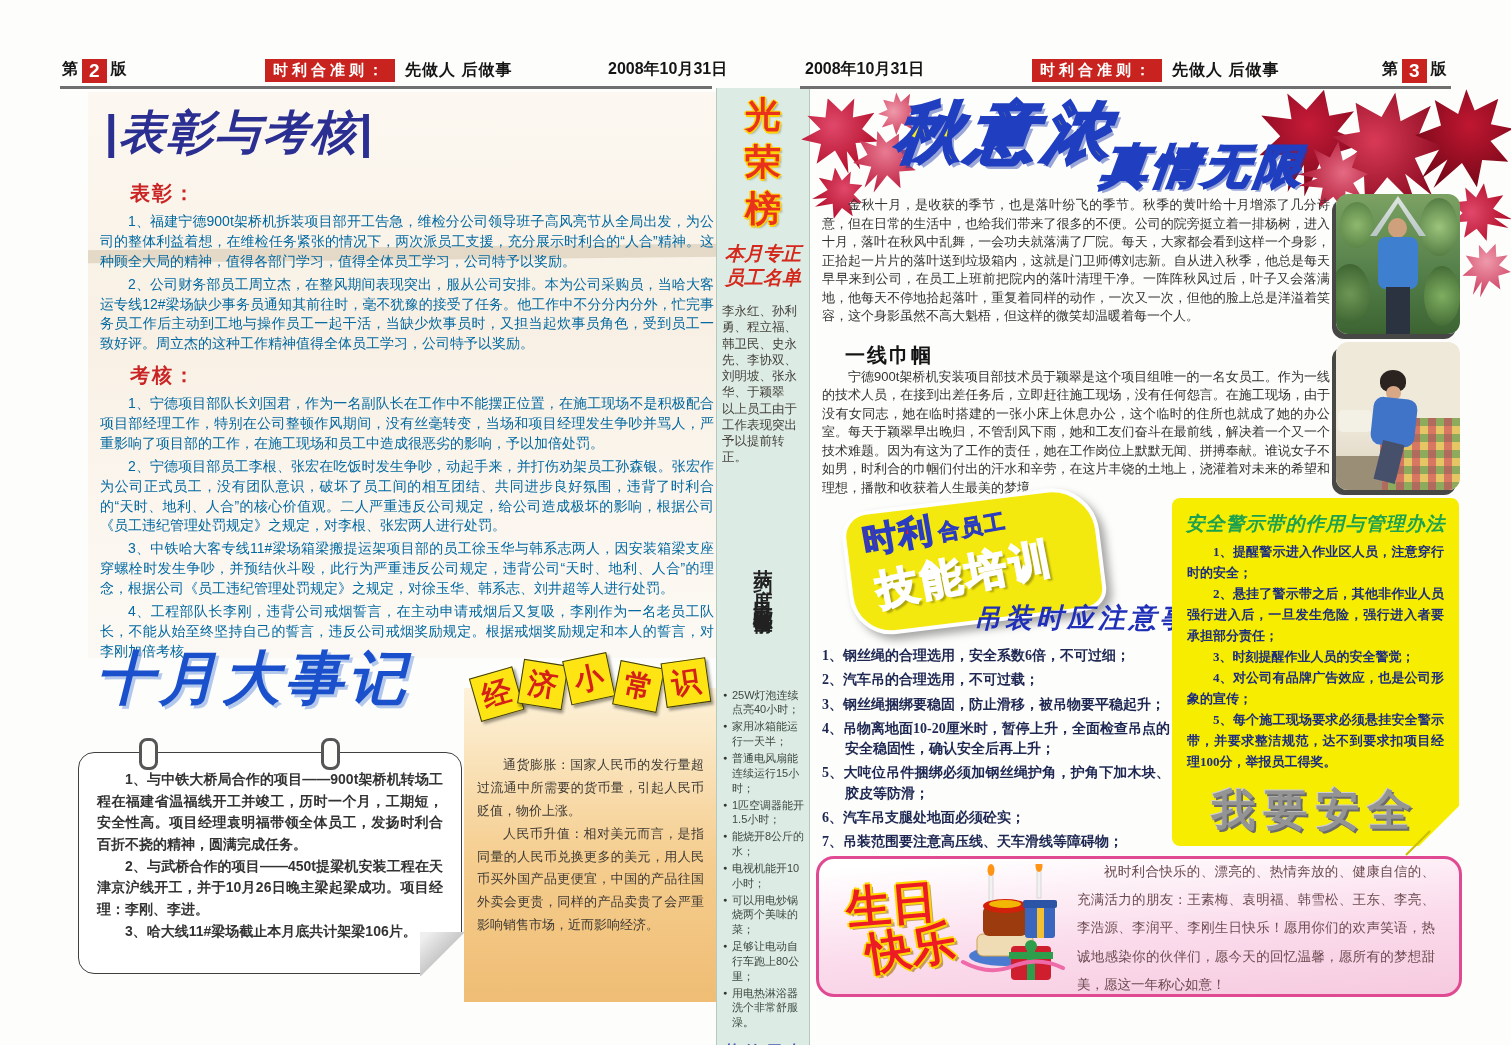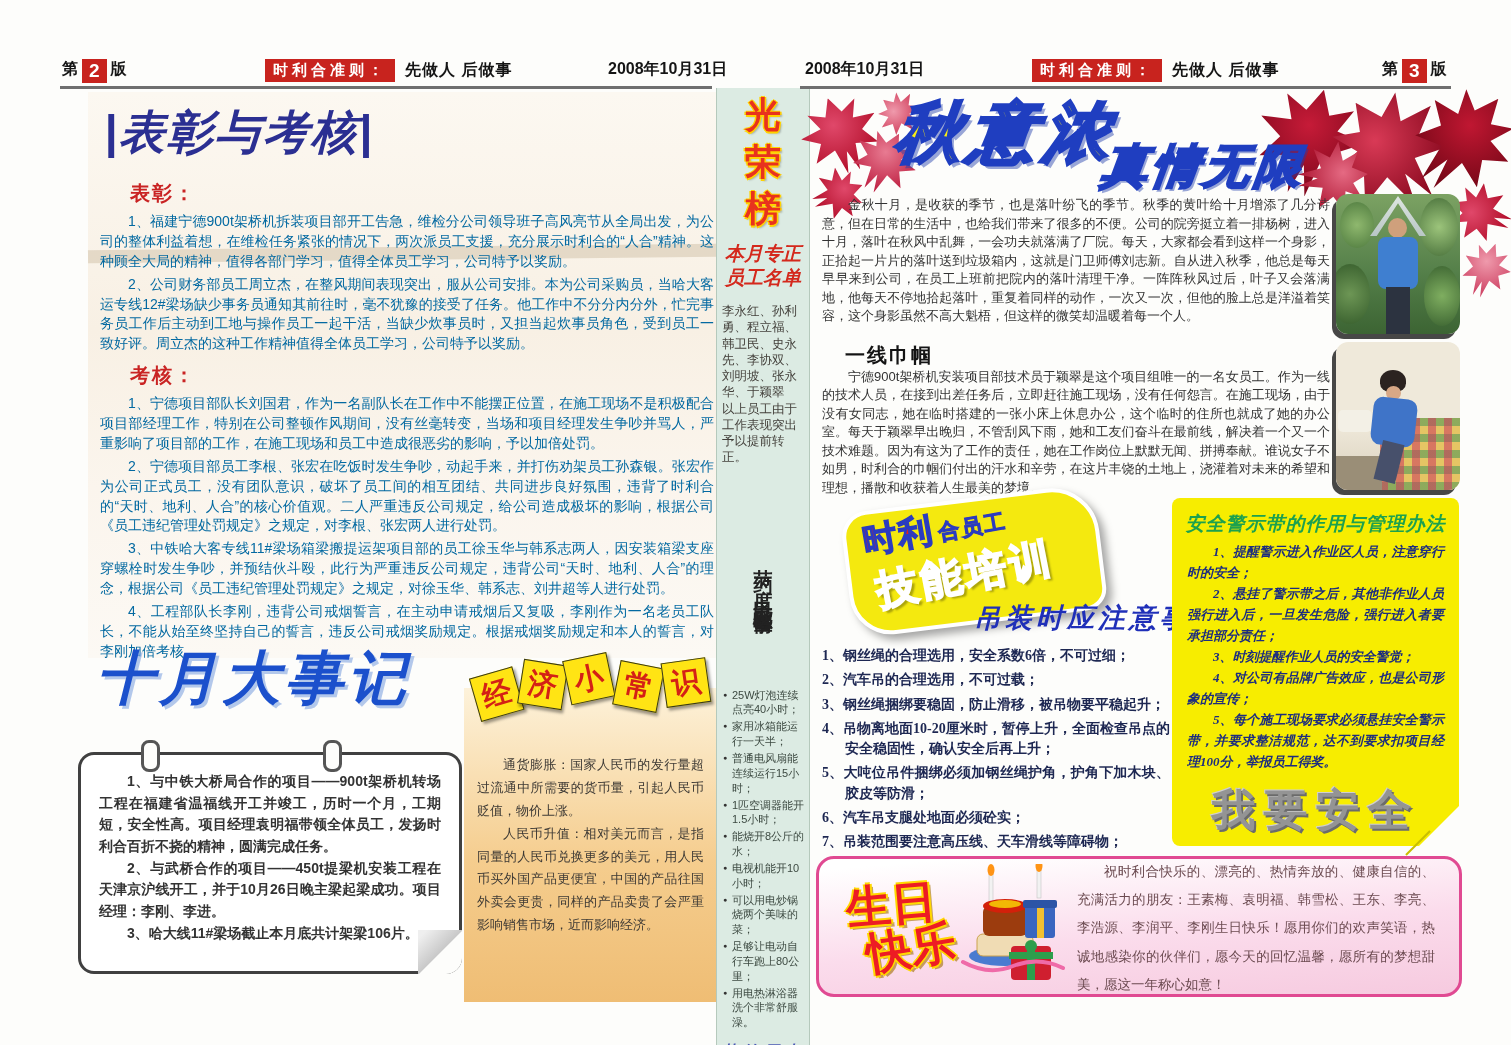--- a/index.html
+++ b/index.html
@@ -24,21 +24,21 @@
              opacity:.5;transform:rotate(-.6deg);}
   .title-left{position:absolute;left:104px;top:102px;font-size:46px;font-weight:900;font-style:italic;
               color:#2b2f92;letter-spacing:2px;}
   .sections{position:absolute;left:100px;top:172px;width:614px;}
   .sec-h{color:#c92323;font-size:20px;font-weight:800;margin:8px 0 5px 30px;letter-spacing:2px;}
   .sections p{margin:0 0 3px;font-size:14px;line-height:1.42;color:#0369a1;
               text-align:justify;text-indent:2em;}
 
   .events-title{position:absolute;left:96px;top:640px;font-size:58px;font-weight:900;font-style:italic;
                 color:#1b50cc;letter-spacing:5px;text-shadow:3px 3px 0 rgba(130,165,225,.6);}
-  .events-box{position:absolute;left:78px;top:752px;width:384px;height:222px;border:3px solid #404040;
+  .events-box{position:absolute;left:78px;top:752px;width:384px;height:222px;border:1px solid #404040;
               border-radius:16px;background:#fff;padding:16px 18px 0 18px;box-sizing:border-box;}
   .events-box p{margin:0;font-size:14px;font-weight:600;line-height:1.55;color:#333;
                 text-align:justify;text-indent:2em;}
   .ring{position:absolute;top:-15px;width:13px;height:26px;border:3px solid #555;border-radius:8px;
         background:#fdfdfb;}
   .ring.r1{left:60px;} .ring.r2{left:242px;}
   .curl{position:absolute;right:-3px;bottom:-3px;width:44px;height:44px;border-bottom-right-radius:16px;
         background:linear-gradient(315deg,#fdfdfb 48%,#c9c9c9 50%,#efefef 90%);}
 
   .econ{position:absolute;left:464px;top:688px;width:253px;height:314px;
@@ -142,21 +142,21 @@
        padding-left:23px;text-indent:-23px;font-family:"Liberation Serif","DejaVu Serif",serif;text-align:justify;}
 
   
   .safety{position:absolute;left:1172px;top:498px;width:287px;height:348px;background:#f7ed00;
           border-radius:8px 8px 0 8px;box-sizing:border-box;}
   .safety::before{content:"";position:absolute;right:0;bottom:0;width:0;height:0;border-style:solid;
           border-width:0 0 40px 40px;border-color:transparent transparent #fdfdfb transparent;}
   .safety::after{content:"";position:absolute;right:24px;bottom:2px;width:34px;height:2px;background:#c9bf00;transform:rotate(-45deg);}
   .safety-title{margin:13px 8px 4px;font-size:19px;font-weight:800;font-style:italic;color:#1da14e;
           text-align:center;letter-spacing:1px;font-family:"Liberation Serif","DejaVu Serif",serif;}
-  .safety-items{padding:0 15px;font-style:italic;}
+  .safety-items{padding:0 15px;}
   .safety-items p{margin:0;font-size:13px;line-height:1.62;color:#1d2d7e;font-weight:600;
           text-align:justify;text-indent:2em;font-family:"Liberation Serif","DejaVu Serif",serif;}
   .safety-slogan{margin-top:8px;text-align:center;font-size:44px;font-weight:900;color:#949494;
           letter-spacing:8px;text-shadow:2px 2px 0 #6b6b6b,-1px -1px 0 #cfcfcf;white-space:nowrap;}
 
   
   .bday{position:absolute;left:816px;top:856px;width:646px;height:141px;border:3.5px solid #e04a92;
         border-radius:18px;background:linear-gradient(175deg,#ffffff 6%,#fbdcec 55%,#f6cadf);
         box-sizing:border-box;display:flex;align-items:center;overflow:hidden;}
   .bday-title{flex:0 0 132px;transform:rotate(-5deg);text-align:center;line-height:1;margin-left:8px;}

